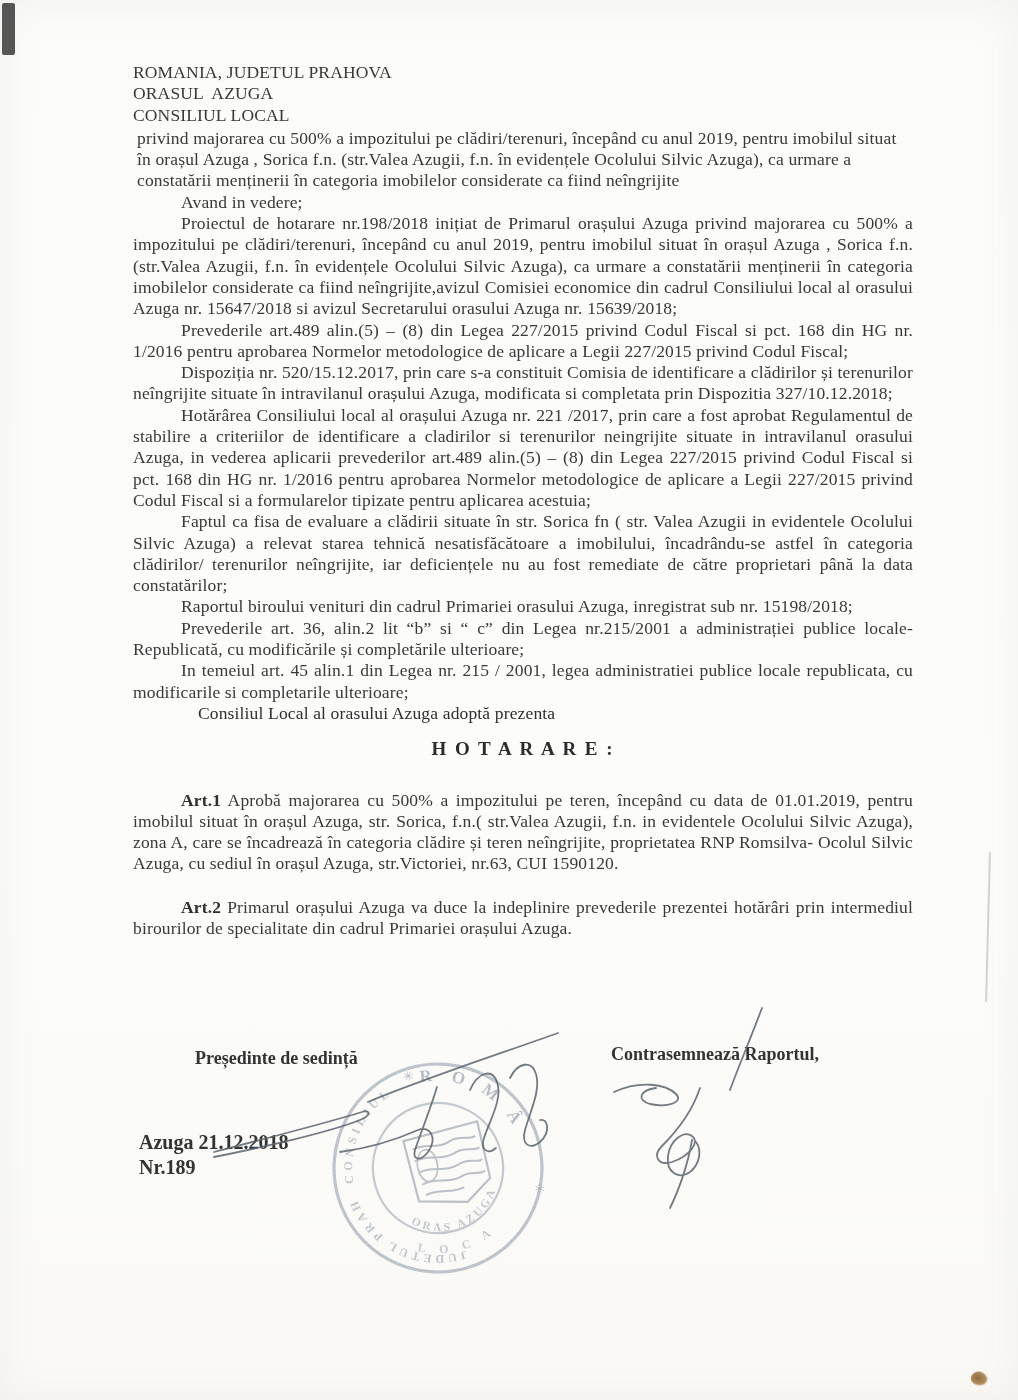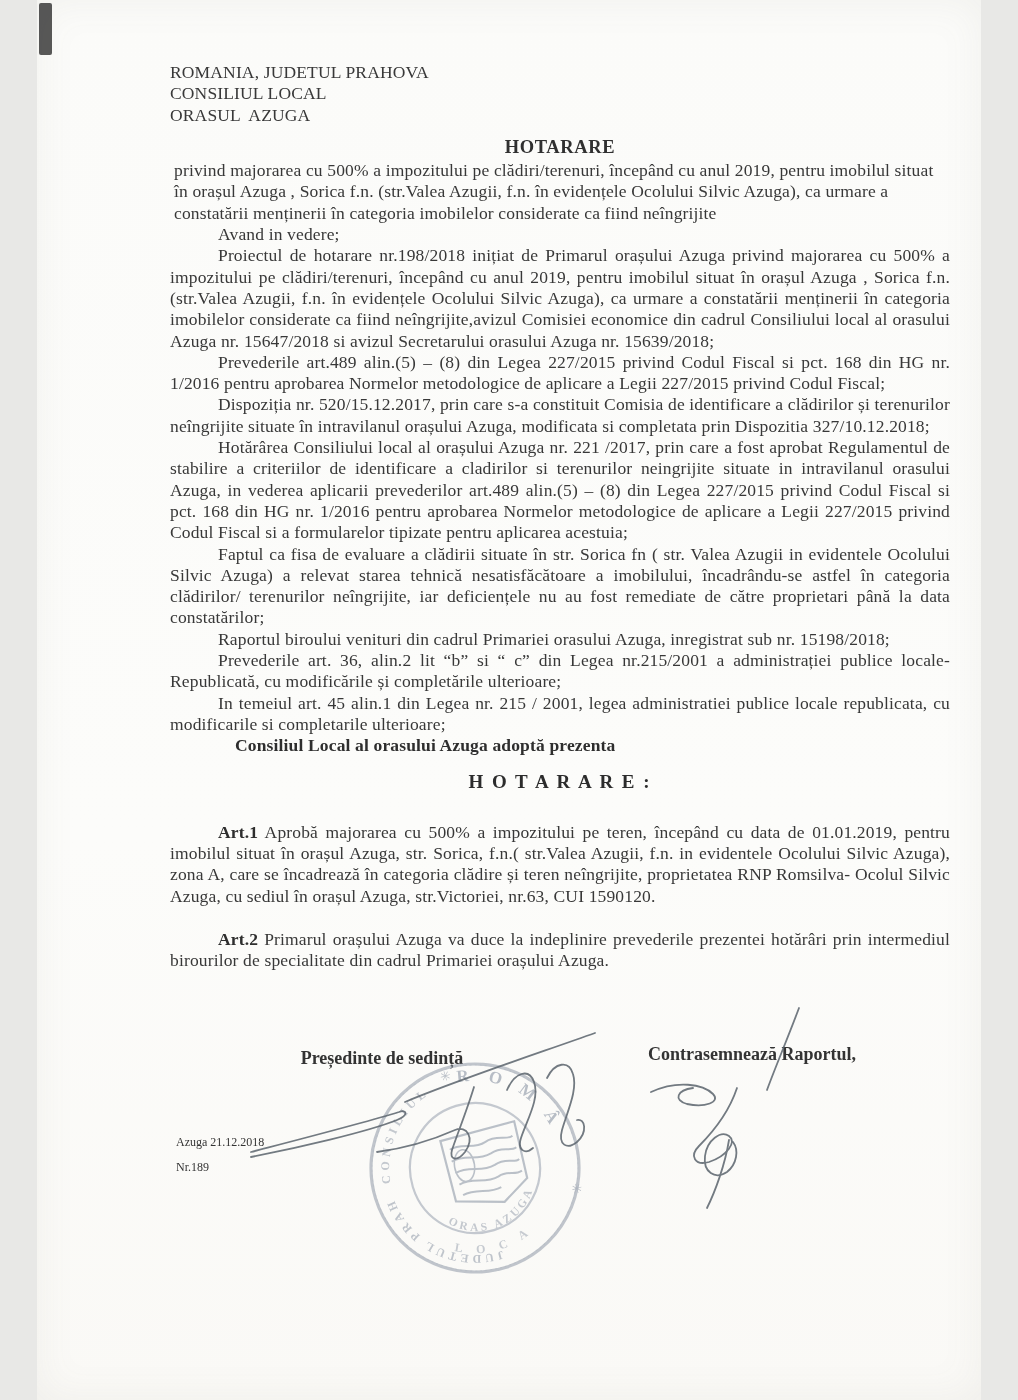--- a/index.html
+++ b/index.html
@@ -1,18 +1,18 @@
 <!DOCTYPE html>
 <html><head>
 <meta charset="utf-8">
 <style>
   html,body{margin:0;padding:0;background:#e8e8e6;}
   .page{
     position:relative;
-    width:944px;height:1400px;
+    width:1018px;height:1400px;
     margin:0 auto;
     background:linear-gradient(180deg,#fbfbf9 0%, #fcfcfa 60%, #faf9f6 100%);
     font-family:"Liberation Serif","DejaVu Serif",serif;
     color:#383838;
     overflow:hidden;
     box-shadow:inset 0 0 40px rgba(120,115,105,0.08);
   }
   .textcol{
     position:absolute;left:133px;top:62px;width:780px;
     font-size:17.5px;line-height:21.3px;letter-spacing:0.15px;
@@ -20,41 +20,41 @@
   .issuer div{white-space:pre;}
   .doc-title{
     text-align:center;font-weight:bold;font-size:18.5px;
     margin-top:11px;letter-spacing:0.6px;color:#303030;
   }
   .subtitle{margin-top:2px;padding:0 4px;}
   .preamble{text-align:justify;}
   .para{margin:0;text-align:justify;text-indent:48px;}
   .no-just{text-align:left;}
   .adoption{
-    margin:0;font-weight:bold;color:#2e2e2e;
+    margin:0;font-weight:normal;color:#2e2e2e;
     text-indent:65px;text-align:left;
   }
   .decision-title{
     text-align:center;font-weight:bold;font-size:19px;color:#2c2c2c;
     letter-spacing:2px;margin-top:14px;margin-bottom:30px;white-space:pre;
   }
   .article{margin-top:12px;margin-bottom:22px;}
   .article .art-label{font-weight:bold;color:#2e2e2e;}
   
   .sig-left{
     position:absolute;left:195px;top:1046px;width:300px;
-    text-align:center;font-weight:bold;font-size:18px;line-height:25px;color:#333;
+    font-weight:bold;font-size:18px;line-height:25px;color:#333;
   }
   .sig-right{
     position:absolute;left:565px;top:1042px;width:300px;
     text-align:center;font-weight:bold;font-size:18px;line-height:25px;color:#333;
   }
   .footer-block{
     position:absolute;left:139px;top:1130px;
-    font-weight:normal;font-size:12px;line-height:25px;color:#333;
+    font-weight:bold;font-size:20px;line-height:25px;color:#333;
   }
   
   .artifact-topleft{
     position:absolute;left:2px;top:3px;width:13px;height:52px;
     background:#454545;border-radius:2px;opacity:0.9;
   }
   .artifact-stain{
     position:absolute;left:971px;top:1371px;width:17px;height:15px;
     background:radial-gradient(ellipse at 40% 50%, #7c5122 0%, #a57b43 55%, rgba(165,123,67,0) 75%);
     border-radius:60% 40% 55% 45%;transform:rotate(20deg);opacity:0.85;
@@ -73,25 +73,24 @@
 <div class="page">
 
   <div class="artifact-topleft"></div>
   <div class="artifact-penline"></div>
   <div class="artifact-stain"></div>
 
   <div class="textcol">
 
     <div class="issuer">
       <div>ROMANIA, JUDETUL PRAHOVA</div>
+      <div>ORASUL  AZUGA</div>
       <div>CONSILIUL LOCAL</div>
-      <div>ORASUL  AZUGA</div>
     </div>
 
-    <div class="doc-title">HOTARARE</div>
 
     <div class="subtitle">privind majorarea cu 500% a impozitului pe clădiri/terenuri, începând cu anul 2019, pentru imobilul situat în orașul Azuga , Sorica f.n. (str.Valea Azugii, f.n. în evidențele Ocolului Silvic Azuga), ca urmare a constatării menținerii în categoria imobilelor considerate ca fiind neîngrijite</div>
 
     <div class="preamble">
       <p class="para no-just">Avand in vedere;</p>
       <p class="para">Proiectul de hotarare nr.198/2018 inițiat de Primarul orașului Azuga privind majorarea cu 500% a impozitului pe clădiri/terenuri, începând cu anul 2019, pentru imobilul situat în orașul Azuga , Sorica f.n. (str.Valea Azugii, f.n. în evidențele Ocolului Silvic Azuga), ca urmare a constatării menținerii în categoria imobilelor considerate ca fiind neîngrijite,avizul Comisiei economice din cadrul Consiliului local al orasului Azuga nr. 15647/2018 si avizul Secretarului orasului Azuga nr. 15639/2018;</p>
       <p class="para">Prevederile art.489 alin.(5) – (8) din Legea 227/2015 privind Codul Fiscal si pct. 168 din HG nr. 1/2016 pentru aprobarea Normelor metodologice de aplicare a Legii 227/2015 privind Codul Fiscal;</p>
       <p class="para">Dispoziția nr. 520/15.12.2017, prin care s-a constituit Comisia  de identificare a clădirilor și terenurilor neîngrijite situate în intravilanul orașului Azuga, modificata si completata prin Dispozitia 327/10.12.2018;</p>
       <p class="para">Hotărârea Consiliului local al orașului Azuga nr. 221 /2017, prin care a fost aprobat Regulamentul de stabilire a criteriilor de identificare a cladirilor si terenurilor neingrijite situate in intravilanul orasului Azuga, in vederea aplicarii prevederilor art.489 alin.(5) – (8) din Legea 227/2015 privind Codul Fiscal si pct. 168 din HG nr. 1/2016 pentru aprobarea Normelor metodologice de aplicare a Legii 227/2015 privind Codul Fiscal si a formularelor tipizate pentru aplicarea acestuia;</p>
       <p class="para">Faptul ca fisa de evaluare a clădirii situate  în str. Sorica fn ( str. Valea Azugii  in evidentele Ocolului Silvic Azuga) a relevat starea tehnică nesatisfăcătoare a imobilului, încadrându-se astfel în categoria clădirilor/ terenurilor neîngrijite, iar deficiențele nu au fost remediate de către proprietari până la data constatărilor;</p>

